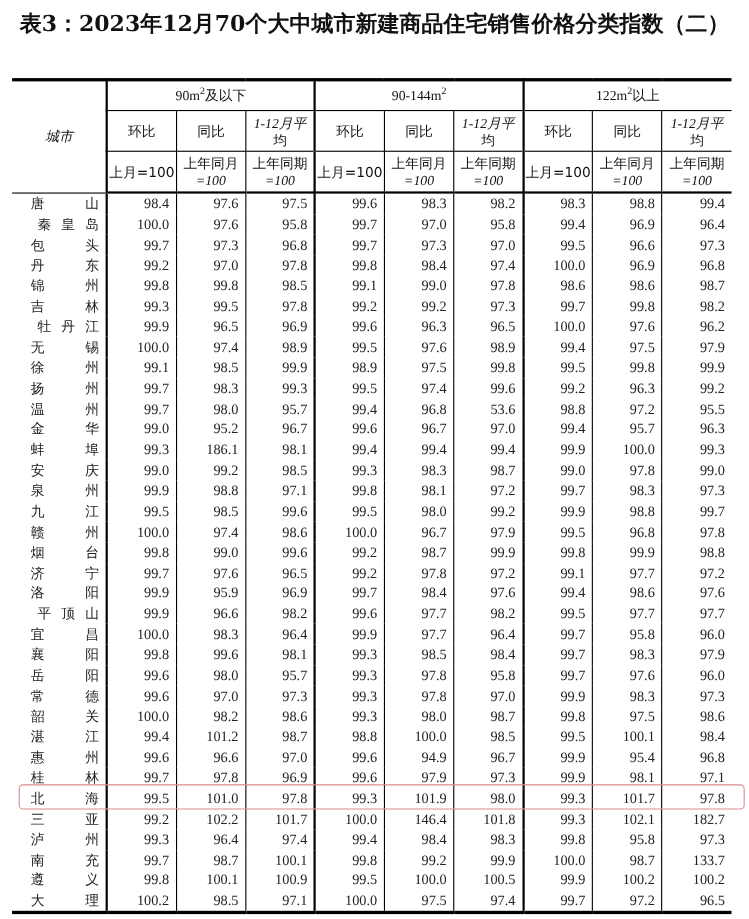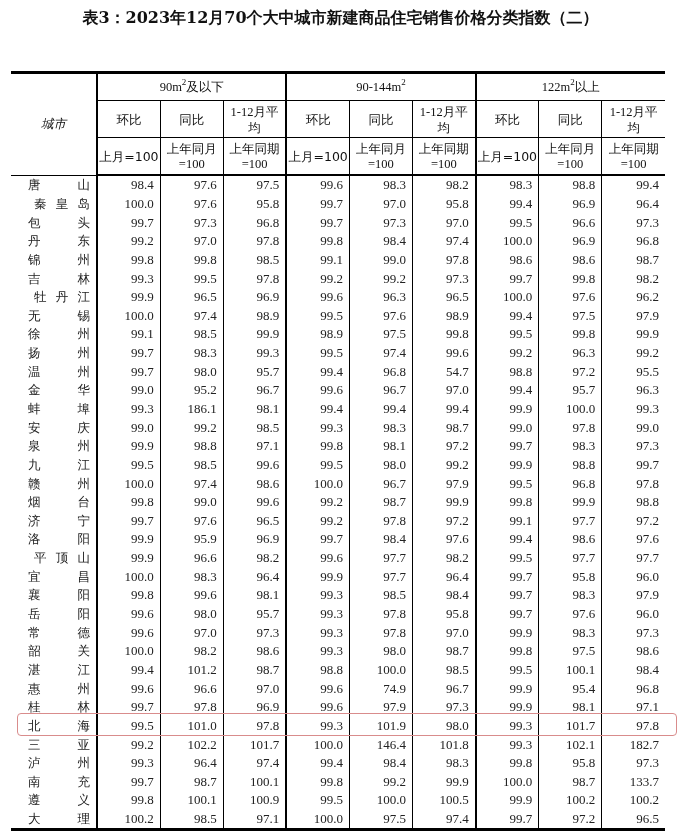--- a/index.html
+++ b/index.html
@@ -3,21 +3,21 @@
   <meta charset="utf-8">
   <style>
     html, body { margin: 0; padding: 0; background: #ffffff; }
     body {
       width: 681px; height: 835px; position: relative; overflow: hidden;
       font-family: "Liberation Serif", "DejaVu Serif", serif; color: #111;
     }
     .title {
       position: absolute; left: 0; top: 8px; width: 681px; text-align: center;
       font-family: "DejaVu Serif", "Liberation Serif", serif;
-      font-weight: bold; font-size: 16px; letter-spacing: 0px; color: #111;
+      font-weight: bold; font-size: 20px; letter-spacing: 0px; color: #111;
     }
     table.idx {
       position: absolute; left: 11px; top: 71px;
       width: 654px; border-collapse: collapse; table-layout: fixed;
       font-size: 12.5px;
     }
     table.idx col.c-city { width: 86px; }
     table.idx col.c-val { width: 63px; }
     table.idx th, table.idx td { padding: 0; }
     table.idx thead { border-top: 3px solid #000; }
@@ -26,21 +26,21 @@
       font-weight: normal; border: 1px solid #000;
       font-family: "DejaVu Sans", "Liberation Sans", sans-serif; font-size: 12.5px;
       line-height: 15px; text-align: center; color: #111;
     }
     table.idx th.city-head { border-left: none; border-right: 2px solid #000; font-style: italic; }
     table.idx th.grp-end, table.idx td.grp-end { border-right: 2px solid #000; }
     table.idx th.last, table.idx td.last { border-right: none; }
     tr.h1 th { height: 26px; font-family: "Liberation Serif", "DejaVu Serif", serif; }
     tr.h2 th { height: 36px; }
     tr.h3 th { height: 36px; }
-    th .num { font-family: "Liberation Serif", "DejaVu Serif", serif; }
+    th .num { font-family: "Liberation Serif", "DejaVu Serif", serif; font-style: italic; }
     sup { font-size: 9px; vertical-align: 6px; line-height: 0; }
     table.idx tbody td {
       height: 18.65px; text-align: right; padding-right: 6px;
       border-left: 1px solid #000; border-right: 1px solid #000;
       font-size: 13px; line-height: 18px; color: #222;
     }
     table.idx tbody td.city {
       text-align: left; padding: 0 0 0 17px; border-left: none;
       border-right: 2px solid #000;
       font-family: "DejaVu Sans", "Liberation Sans", sans-serif; font-size: 12.5px;
@@ -279,21 +279,21 @@
           <div class="city-name">
             <span>温</span>
             <span>州</span>
           </div>
         </td>
         <td>99.7</td>
         <td>98.0</td>
         <td class="grp-end">95.7</td>
         <td>99.4</td>
         <td>96.8</td>
-        <td class="grp-end">54.7</td>
+        <td class="grp-end">53.6</td>
         <td>98.8</td>
         <td>97.2</td>
         <td class="last">95.5</td>
       </tr>
       <tr>
         <td class="city">
           <div class="city-name">
             <span>金</span>
             <span>华</span>
           </div>
@@ -568,21 +568,21 @@
         <td class="city">
           <div class="city-name">
             <span>惠</span>
             <span>州</span>
           </div>
         </td>
         <td>99.6</td>
         <td>96.6</td>
         <td class="grp-end">97.0</td>
         <td>99.6</td>
-        <td>74.9</td>
+        <td>94.9</td>
         <td class="grp-end">96.7</td>
         <td>99.9</td>
         <td>95.4</td>
         <td class="last">96.8</td>
       </tr>
       <tr>
         <td class="city">
           <div class="city-name">
             <span>桂</span>
             <span>林</span>

